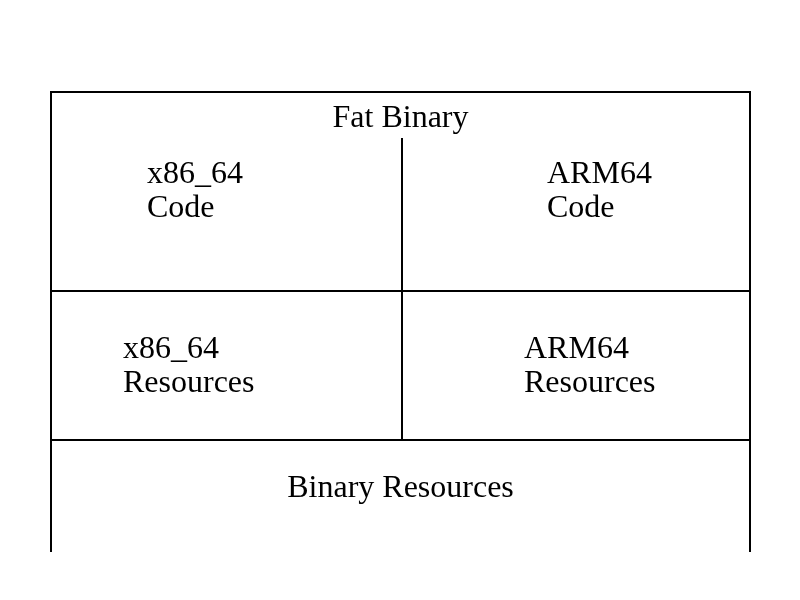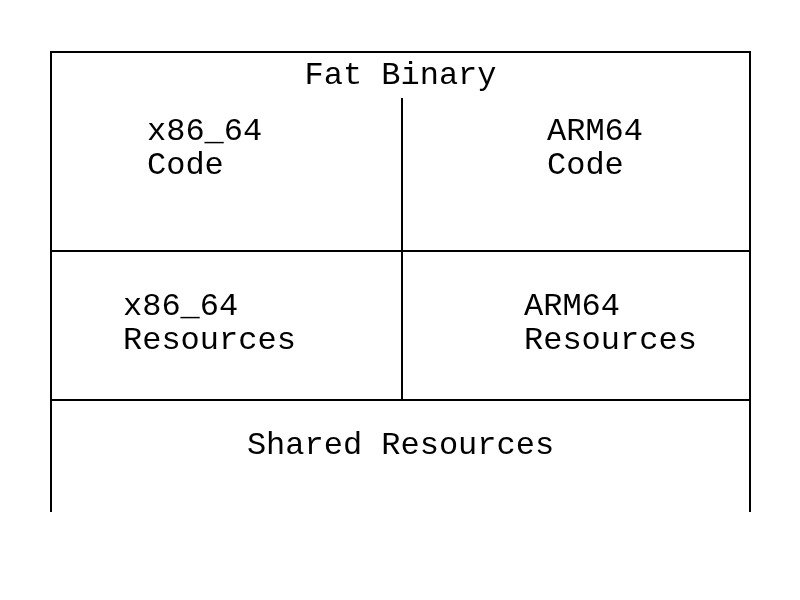--- a/index.html
+++ b/index.html
@@ -5,23 +5,24 @@
   html, body {
     margin: 0;
     padding: 0;
     background: #ffffff;
   }
   .canvas {
     position: relative;
     width: 800px;
     height: 512px;
     background: #ffffff;
-    font-family: Liberation Mono, monospace;
+    font-family: Liberation Serif, serif;
     color: #000000;
     overflow: hidden;
+    margin-top: 40px;
   }
   .outer-box {
     position: absolute;
     left: 50px;
     top: 51px;
     width: 697px;
     height: 495px;
     border: 2px solid #000000;
     background: #ffffff;
   }
@@ -72,15 +73,15 @@
 
   <div class="label arm-code-label">ARM64
 Code</div>
 
   <div class="label x86-res-label">x86_64
 Resources</div>
 
   <div class="label arm-res-label">ARM64
 Resources</div>
 
-  <div class="label centered shared-label">Shared Resources</div>
+  <div class="label centered shared-label">Binary Resources</div>
 
 </div>
 
 </body></html>

